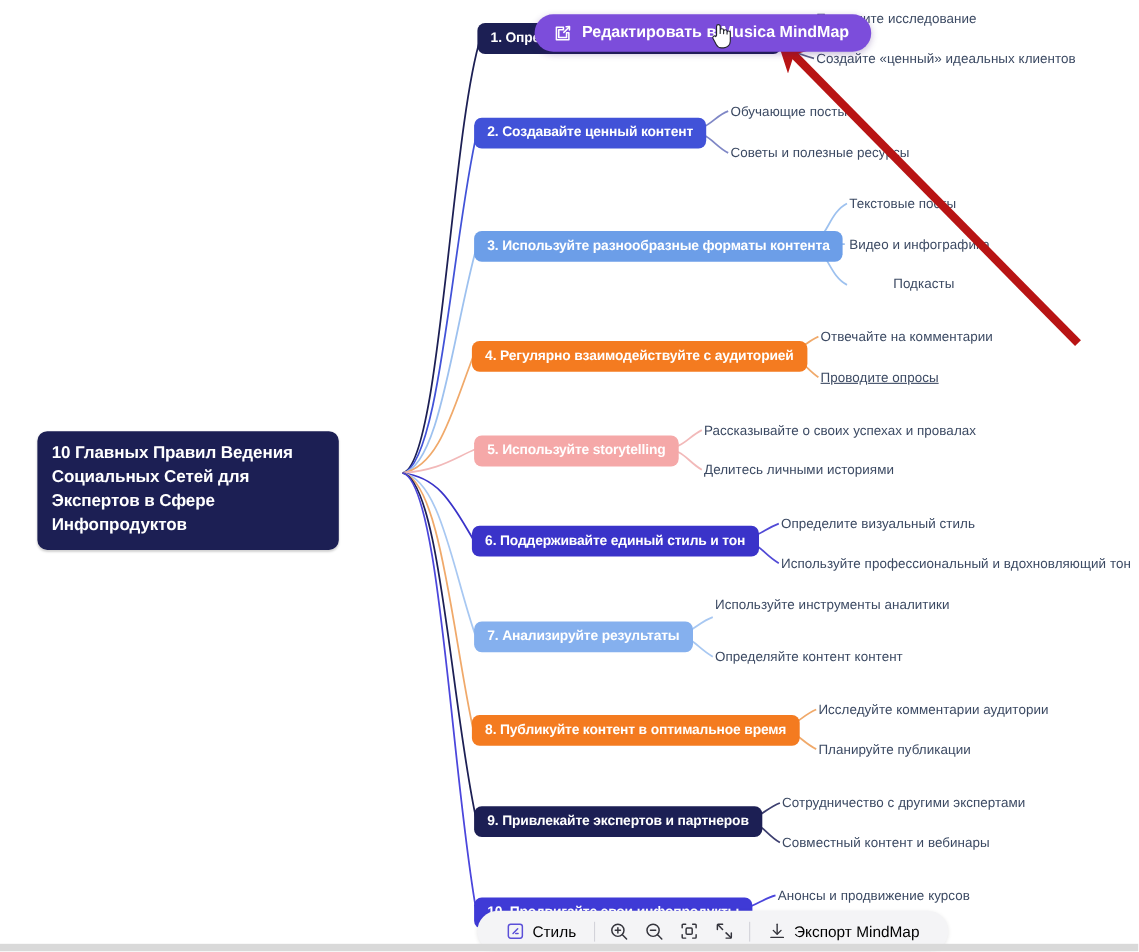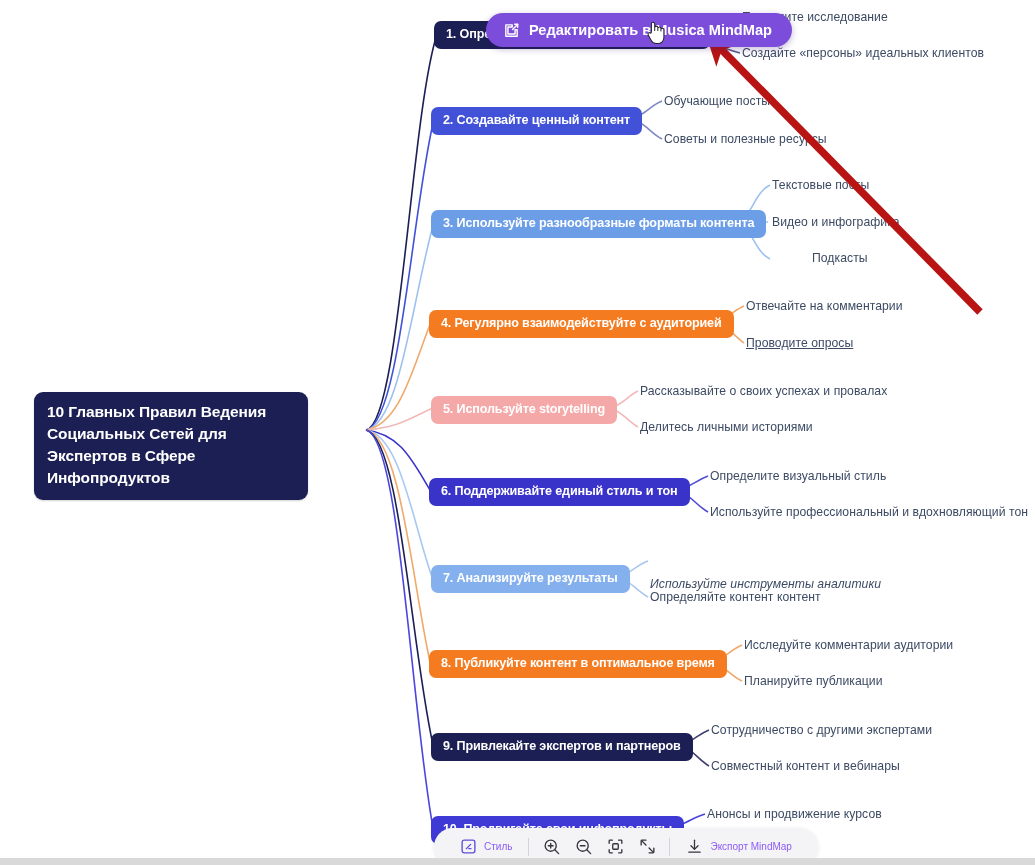--- a/index.html
+++ b/index.html
@@ -125,22 +125,22 @@
     border-radius: 19px;
     background: #f4f4f6;
     box-shadow: 0 1px 4px rgba(0,0,0,0.10);
   }
   .tb-item {
     display: flex;
     align-items: center;
     gap: 7px;
     padding: 0 10px;
     height: 37px;
-    color: #8b5cf6;
-    font-size: 10px;
+    color: #000000;
+    font-size: 14px;
     white-space: nowrap;
   }
   .tb-icon-btn {
     display: flex;
     align-items: center;
     justify-content: center;
     width: 32px;
     height: 37px;
     color: #34343c;
   }
@@ -242,39 +242,39 @@
     <span>8. Публикуйте контент в оптимальное время</span>
   </div>
   <div class="branch" style="left:431px; top:733px; background:#1c1f54;">
     <span>9. Привлекайте экспертов и партнеров</span>
   </div>
   <div class="branch" style="left:431px; top:816px; background:#3f3ad6;">
     <span>10. Продвигайте свои инфопродукты</span>
   </div>
 
   <div class="leaf" style="left:742px; top:11px;">Проведите исследование</div>
-  <div class="leaf" style="left:742px; top:47px;">Создайте «персоны» идеальных клиентов</div>
+  <div class="leaf" style="left:742px; top:47px;">Создайте «ценный» идеальных клиентов</div>
 
   <div class="leaf" style="left:664px; top:95px;">Обучающие посты</div>
   <div class="leaf" style="left:664px; top:133px;">Советы и полезные ресурсы</div>
 
   <div class="leaf" style="left:772px; top:179px;">Текстовые посты</div>
   <div class="leaf" style="left:772px; top:216px;">Видео и инфографика</div>
   <div class="leaf" style="left:772px; top:252px;margin-left:40px;">Подкасты</div>
 
   <div class="leaf" style="left:746px; top:300px;">Отвечайте на комментарии</div>
   <div class="leaf" style="left:746px; top:337px;text-decoration:underline;">Проводите опросы</div>
 
   <div class="leaf" style="left:640px; top:385px;">Рассказывайте о своих успехах и провалах</div>
   <div class="leaf" style="left:640px; top:421px;">Делитесь личными историями</div>
 
   <div class="leaf" style="left:710px; top:470px;">Определите визуальный стиль</div>
   <div class="leaf" style="left:710px; top:506px;">Используйте профессиональный и вдохновляющий тон</div>
 
-  <div class="leaf" style="left:650px; top:578px;font-style:italic;">Используйте инструменты аналитики</div>
+  <div class="leaf" style="left:650px; top:544px;">Используйте инструменты аналитики</div>
   <div class="leaf" style="left:650px; top:591px;">Определяйте контент контент</div>
 
   <div class="leaf" style="left:744px; top:639px;">Исследуйте комментарии аудитории</div>
   <div class="leaf" style="left:744px; top:675px;">Планируйте публикации</div>
 
   <div class="leaf" style="left:711px; top:724px;">Сотрудничество с другими экспертами</div>
   <div class="leaf" style="left:711px; top:760px;">Совместный контент и вебинары</div>
 
   <div class="leaf" style="left:707px; top:808px;">Анонсы и продвижение курсов</div>
 

